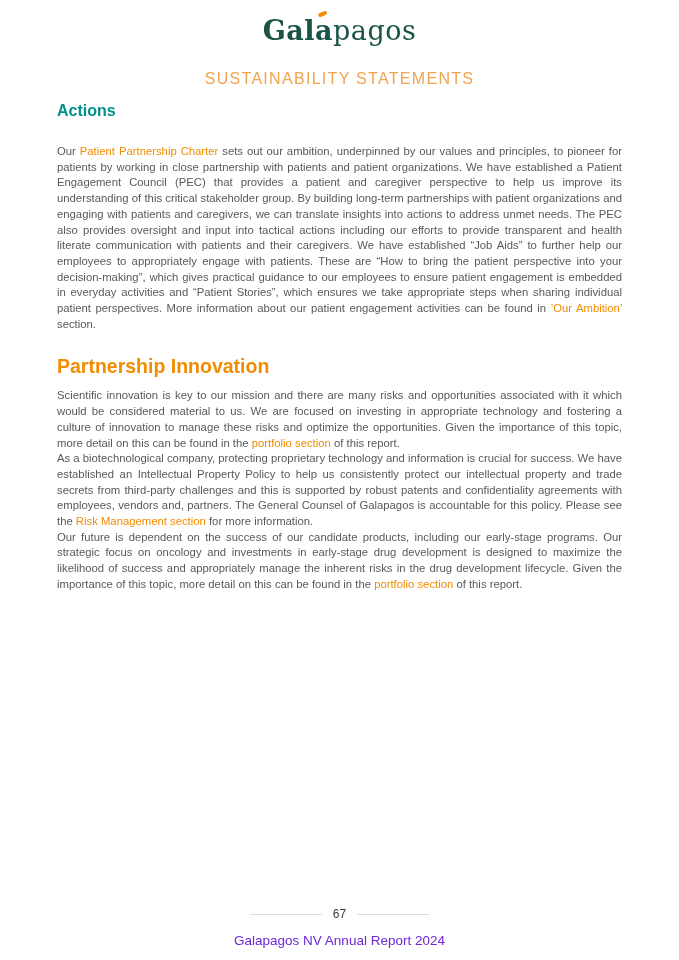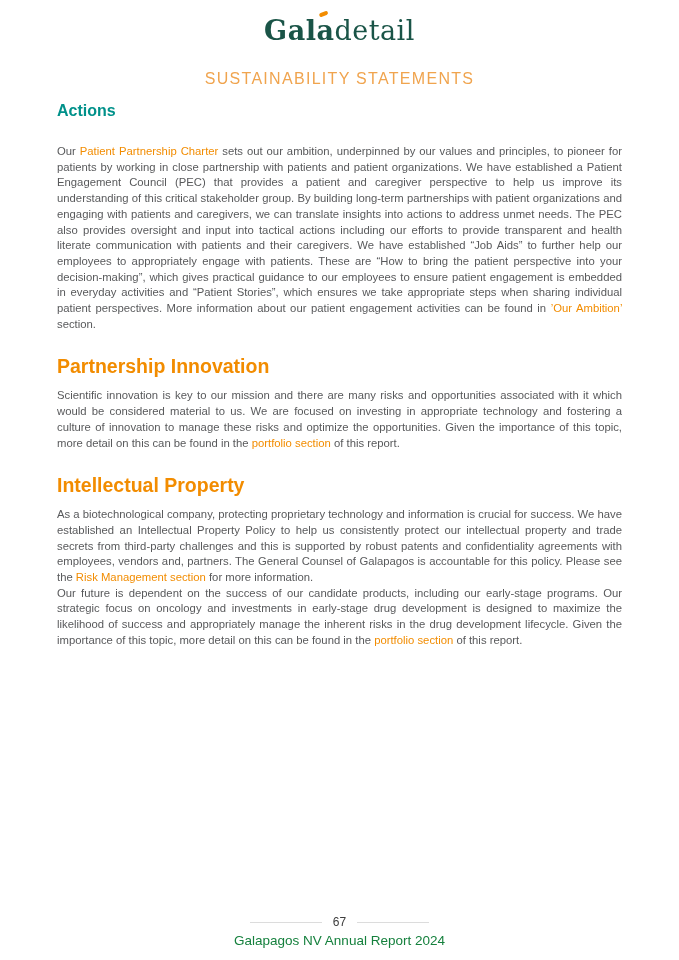--- a/index.html
+++ b/index.html
@@ -87,51 +87,50 @@
   .pageno {
     font-size: 12px;
     color: #3d3d3d;
   }
   .rule {
     width: 72px;
     height: 1px;
     background: #dcdcdc;
   }
   .report-title {
-    margin-top: 4px;
+    margin-top: 12px;
     font-size: 13.5px;
-    color: #15803d;
+    color: #6d28d9;
   }
 </style>
 </head>
 <body>
 
 <div class="page">
 
   <div class="header">
     <div class="logo">
-      <span class="logo-bold">Gal</span><span class="logo-a"><span class="logo-accent-bar"></span><span>a</span></span><span class="logo-rest">detail</span>
+      <span class="logo-bold">Gal</span><span class="logo-a"><span class="logo-accent-bar"></span><span>a</span></span><span class="logo-rest">pagos</span>
     </div>
     <div class="subtitle">SUSTAINABILITY STATEMENTS</div>
   </div>
 
   <div class="content">
 
     <section>
       <h2 class="sub-heading">Actions</h2>
       <p class="body-par"><span>Our </span><span class="run-link">Patient Partnership Charter</span><span> sets out our ambition, underpinned by our values and principles, to pioneer for patients by working in close partnership with patients and patient organizations. We have established a Patient Engagement Council (PEC) that provides a patient and caregiver perspective to help us improve its understanding of this critical stakeholder group. By building long-term partnerships with patient organizations and engaging with patients and caregivers, we can translate insights into actions to address unmet needs. The PEC also provides oversight and input into tactical actions including our efforts to provide transparent and health literate communication with patients and their caregivers. We have established “Job Aids” to further help our employees to appropriately engage with patients. These are “How to bring the patient perspective into your decision-making”, which gives practical guidance to our employees to ensure patient engagement is embedded in everyday activities and “Patient Stories”, which ensures we take appropriate steps when sharing individual patient perspectives. More information about our patient engagement activities can be found in </span><span class="run-link">’Our Ambition’</span><span> section.</span></p>
     </section>
 
     <section>
       <h1 class="main-heading">Partnership Innovation</h1>
       <p class="body-par"><span>Scientific innovation is key to our mission and there are many risks and opportunities associated with it which would be considered material to us. We are focused on investing in appropriate technology and fostering a culture of innovation to manage these risks and optimize the opportunities. Given the importance of this topic, more detail on this can be found in the </span><span class="run-link">portfolio section</span><span> of this report.</span></p>
     </section>
 
     <section>
-      <h1 class="main-heading">Intellectual Property</h1>
       <p class="body-par"><span>As a biotechnological company, protecting proprietary technology and information is crucial for success. We have established an Intellectual Property Policy to help us consistently protect our intellectual property and trade secrets from third-party challenges and this is supported by robust patents and confidentiality agreements with employees, vendors and, partners. The General Counsel of Galapagos is accountable for this policy. Please see the </span><span class="run-link">Risk Management section</span><span> for more information.</span></p>
     </section>
 
     <section>
       <p class="body-par"><span>Our future is dependent on the success of our candidate products, including our early-stage programs.  Our strategic focus on oncology and investments in early-stage drug development is designed to maximize the likelihood of success and appropriately manage the inherent risks in the drug development lifecycle. Given the importance of this topic, more detail on this can be found in the </span><span class="run-link">portfolio section</span><span> of this report.</span></p>
     </section>
 
   </div>
 
   <div class="footer">

